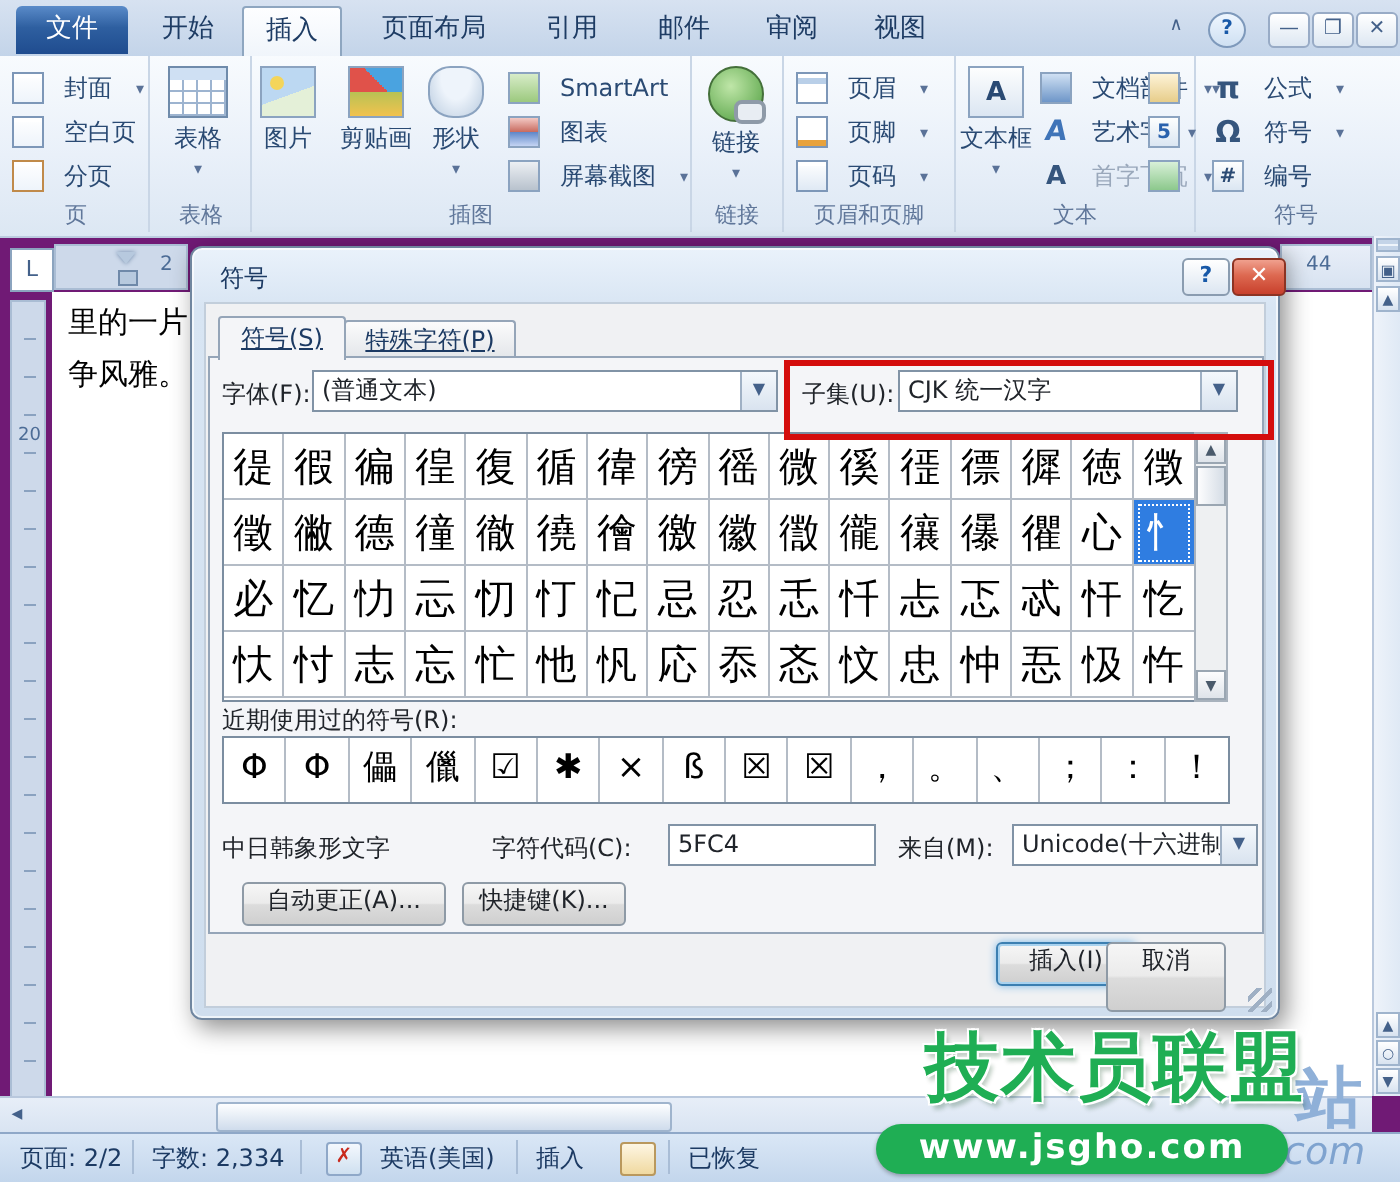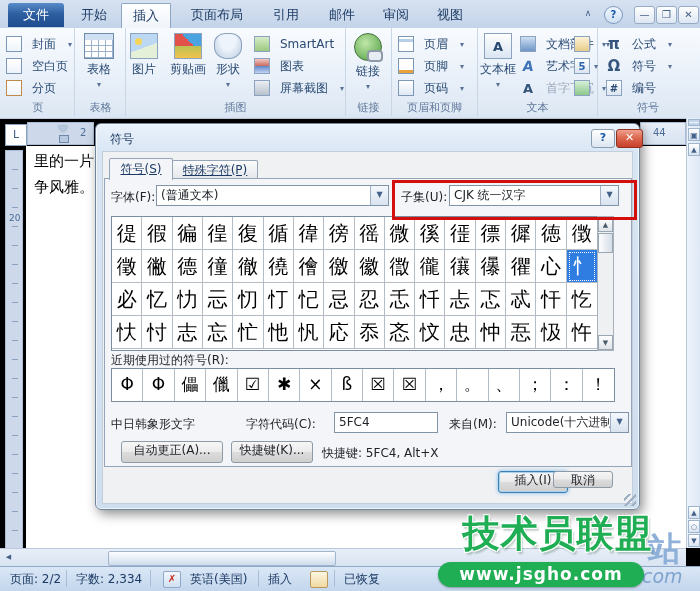--- a/index.html
+++ b/index.html
@@ -1,17 +1,17 @@
 <!DOCTYPE html>
 <html><head>
 <meta charset="utf-8">
 <style>
   html,body{margin:0;padding:0;}
   body{background:#aebfd6;font-family:"DejaVu Sans","Liberation Sans",sans-serif;}
-  #win{position:relative;width:700px;height:591px;overflow:hidden;background:#000000;font-size:12px;color:#1e3c64;}
+  #win{position:relative;width:700px;height:591px;overflow:hidden;background:#701a75;font-size:12px;color:#1e3c64;}
 
   
   #tabstrip{position:absolute;left:0;top:0;width:700px;height:28px;
     background:linear-gradient(#d7e2f1,#c3d4e9);}
   .tab{position:absolute;top:3px;height:24px;line-height:24px;padding:0 11px;font-size:13px;color:#1e3c64;cursor:default;}
   .tab.file{left:8px;background:linear-gradient(#5a8bc9,#2e5f a0 45%,#1f4c8f);background:linear-gradient(#5a8bc9,#2e5fa0 45%,#1f4c8f);color:#fff;border-radius:3px 3px 0 0;padding:0 15px;}
   .tab.active{background:linear-gradient(#fdfeff,#f0f5fb);border:1px solid #8ea6c0;border-bottom:none;border-radius:2px 2px 0 0;line-height:23px;}
   .winctl{position:absolute;top:6px;height:16px;line-height:15px;text-align:center;font-size:10px;color:#44618a;}
   .btn3d{background:linear-gradient(#ffffff,#dde7f2);border:1px solid #98abc6;border-radius:3px;}
   #help-btn{background:linear-gradient(#eef6ff,#cfe0f2);border:1px solid #7e99bb;border-radius:50%;width:17px;color:#1859a8;font-weight:bold;}
@@ -96,21 +96,21 @@
   .gcell:nth-child(16n){border-right:none;}
   .gcell.sel{background:#2f7de1;color:#fff;outline:1px dotted #fff;outline-offset:-3px;}
   #gscroll{position:absolute;left:501px;top:92px;width:17px;height:135px;background:#eef0f2;border:1px solid #a8b2bd;box-sizing:border-box;}
   .gsbtn{position:absolute;left:0px;width:15px;height:15px;background:linear-gradient(#fdfdfe,#dfe4ea);border:1px solid #9aa6b2;box-sizing:border-box;text-align:center;line-height:14px;font-size:7px;color:#4a5a6b;}
   #gthumb{position:absolute;left:0px;top:16px;width:15px;height:20px;background:linear-gradient(90deg,#fdfdfe,#d5dde6);border:1px solid #9aa6b2;box-sizing:border-box;}
   #recent-grid{position:absolute;left:15px;top:244px;width:502px;height:32px;display:grid;grid-template-columns:repeat(16,1fr);background:#fff;border:1px solid #7b8da0;}
   .rcell{border-right:1px solid #b4bcc6;text-align:center;font-size:17px;line-height:31px;color:#000;overflow:hidden;cursor:default;}
   .rcell:last-child{border-right:none;}
   .dbtn2{position:absolute;height:22px;background:linear-gradient(#f6f6f6,#ebebeb 48%,#dcdcdc 52%,#cfcfcf);border:1px solid #8e9aa6;border-radius:3px;font-size:12px;color:#20242a;text-align:center;box-sizing:border-box;}
   #insert-btn{left:366px;top:347px;width:70px;height:22px;border:1px solid #3c7fb1;box-shadow:0 0 0 1px #a8d2ef inset,0 0 4px #7ab8e8;margin-left:36px;}
-  #cancel-btn{left:457px;top:347px;width:60px;height:17px;}
+  #cancel-btn{left:457px;top:347px;width:60px;height:35px;}
   #grip{position:absolute;right:3px;bottom:3px;width:12px;height:12px;background:repeating-linear-gradient(135deg,rgba(0,0,0,0) 0 3px,#9fb0c4 3px 5px);}
 
   
   #wm{position:absolute;z-index:20;left:430px;top:505px;width:270px;height:86px;pointer-events:none;}
   #wm-ghost{position:absolute;left:218px;top:22px;font-size:33px;font-weight:bold;color:#8fb0d8;}
   #wm-ghost2{position:absolute;left:212px;top:60px;font-size:19px;font-weight:normal;font-style:italic;color:#7fa3cf;}
   #wm-title{position:absolute;left:10px;top:4px;width:235px;text-align:center;font-size:37px;font-weight:bold;letter-spacing:1px;color:#1fae54;
      text-shadow:-1px -1px 0 #fff,1px -1px 0 #fff,-1px 1px 0 #fff,1px 1px 0 #fff,2px 3px 2px rgba(0,60,20,.25);white-space:nowrap;}
   #wm-banner{position:absolute;left:8px;top:57px;width:206px;height:25px;background:#1fae54;border-radius:13px;text-align:center;line-height:25px;color:#fff;font-weight:bold;font-size:17px;letter-spacing:1px;box-shadow:0 1px 2px rgba(0,0,0,.3);}
 </style>
@@ -416,21 +416,20 @@
     <span class="dlabel" style="left:150px;top:292px">字符代码(C):</span>
     <div class="tinput" style="left:238px;top:288px;width:104px">5FC4</div>
     <span class="dlabel" style="left:353px;top:292px">来自(M):</span>
     <div class="combo" style="left:410px;top:288px;width:123px">
       <span>Unicode(十六进制)</span>
       <span class="dbtn">▼</span>
     </div>
 
     <div class="dbtn2" style="left:25px;top:317px;width:102px">自动更正(A)...</div>
     <div class="dbtn2" style="left:135px;top:317px;width:82px">快捷键(K)...</div>
-    <span class="dlabel" style="left:226px;top:321px">快捷键: 5FC4, Alt+X</span>
 
     <div class="dbtn2" id="insert-btn">插入(I)</div>
     <div class="dbtn2" id="cancel-btn">取消</div>
     <div id="grip"></div>
   </div>
 
   <div id="wm">
     <span id="wm-ghost">站</span>
     <span id="wm-ghost2">com</span>
     <div id="wm-title">技术员联盟</div>

